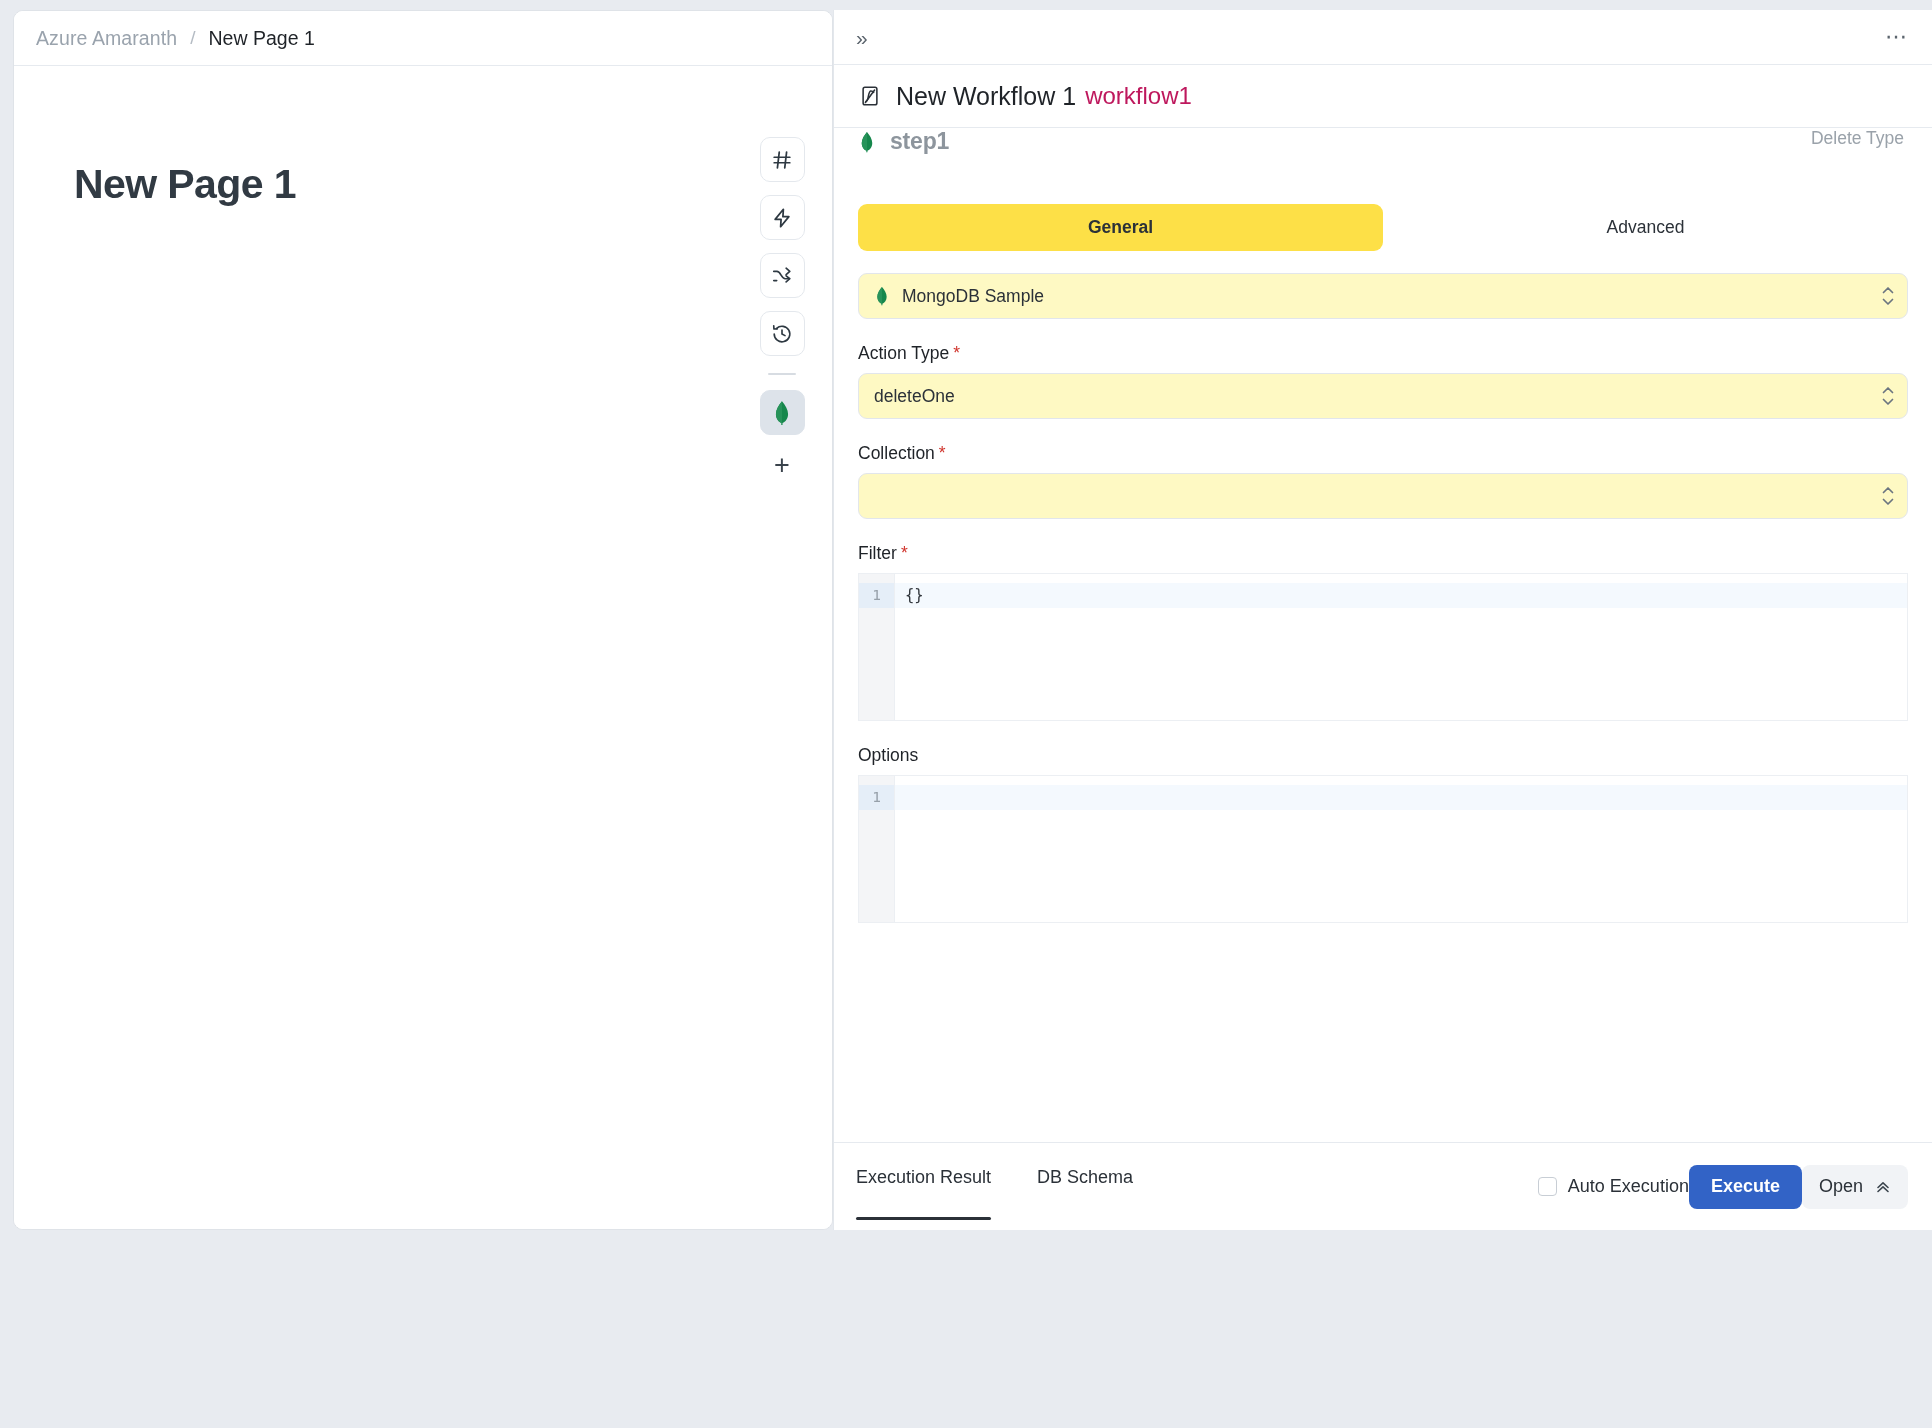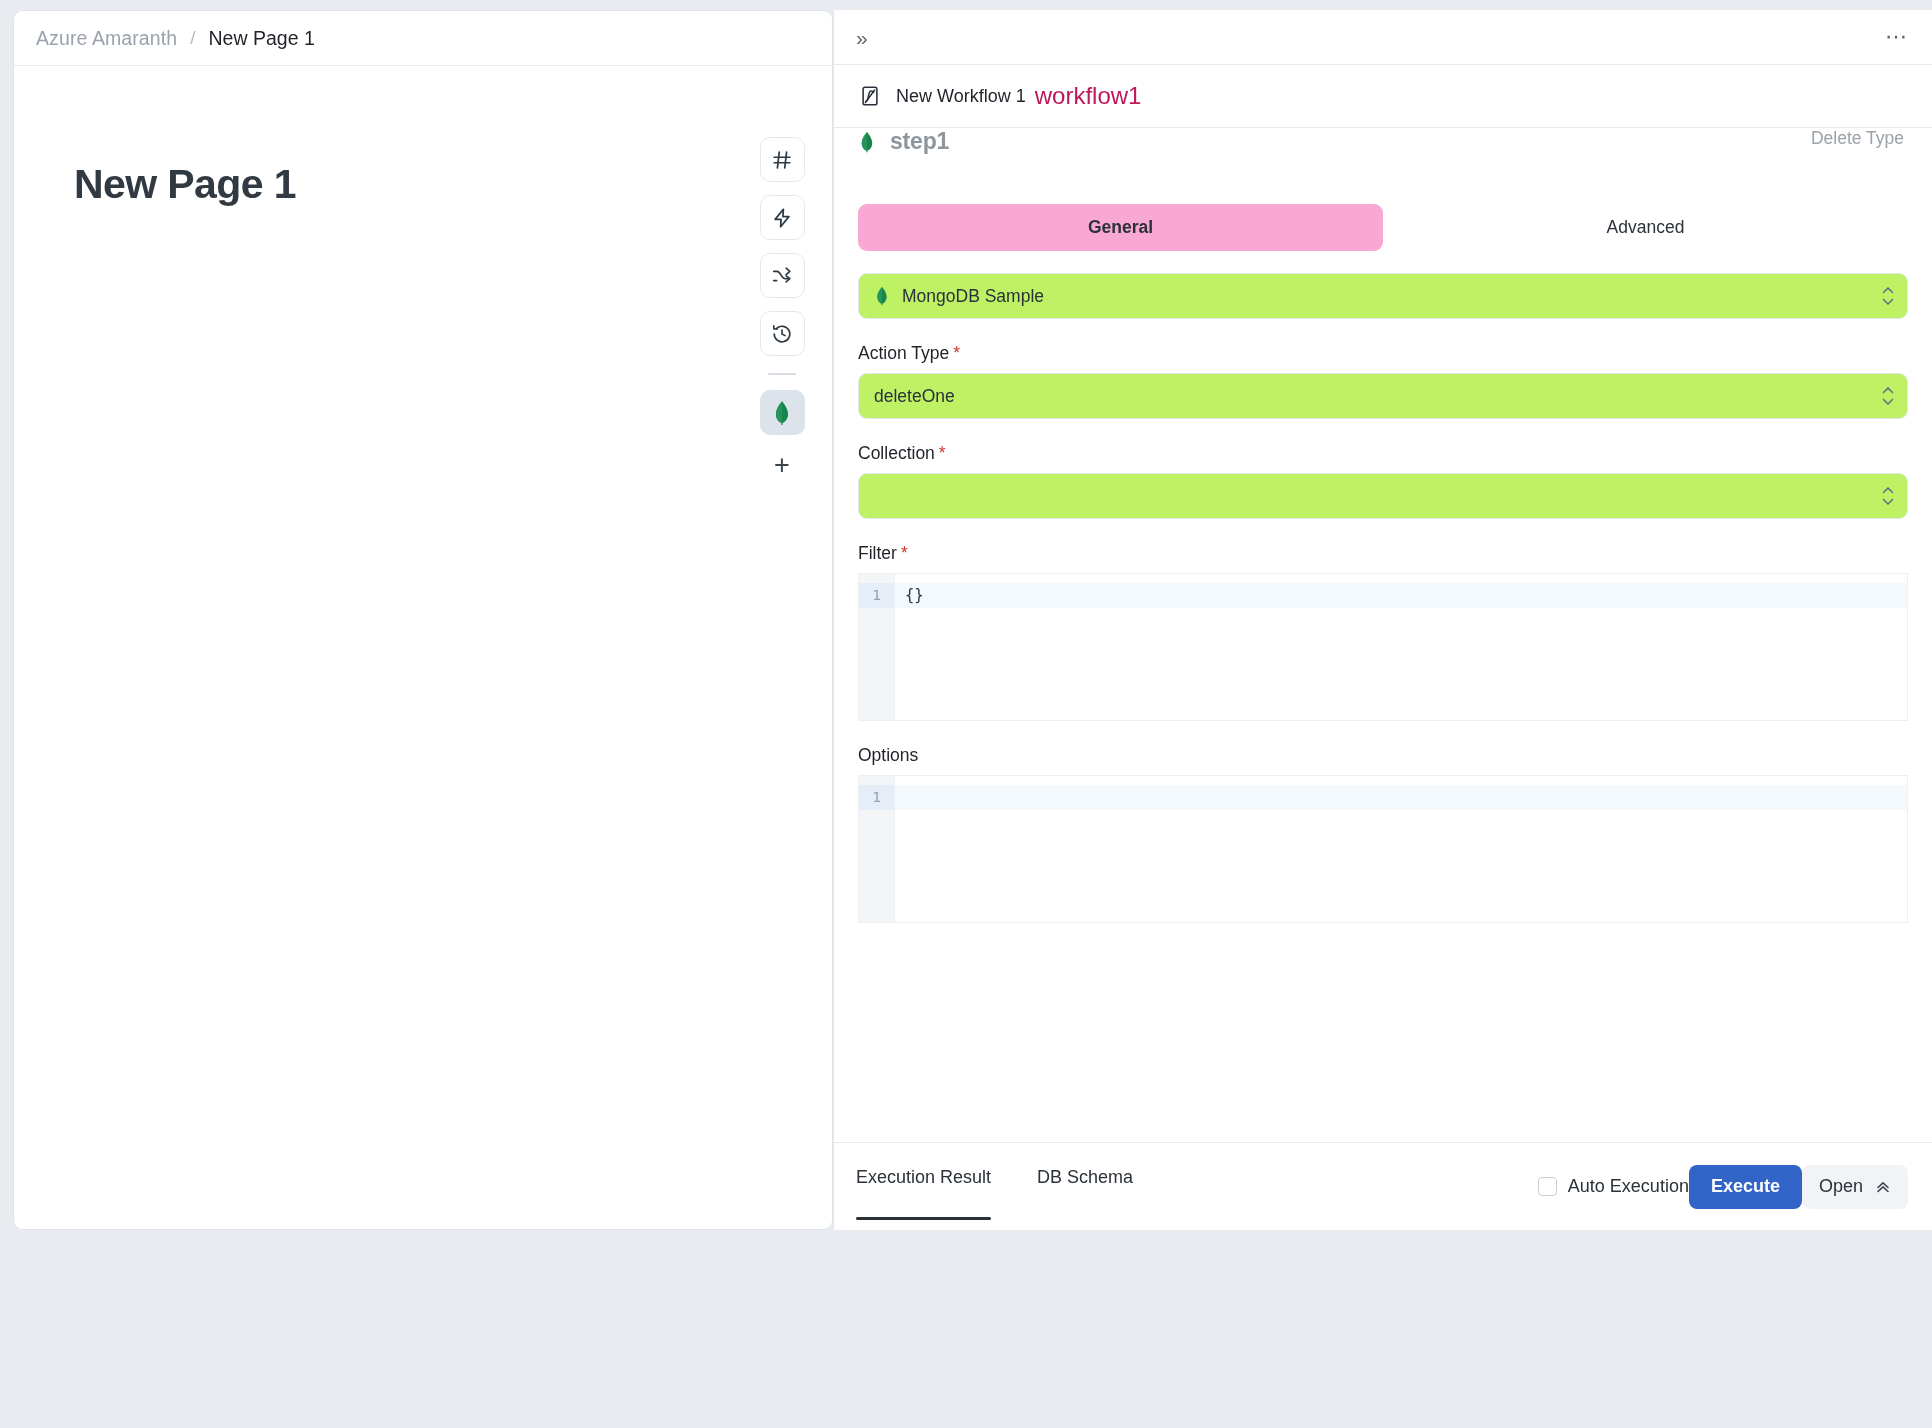--- a/index.html
+++ b/index.html
@@ -140,21 +140,21 @@
     display: flex; align-items: center;
     gap: 14px;
     padding-left: 24px;
     border-bottom: 1px solid #e6eaef;
   }
   .wf-icon {
     width: 24px; height: 24px;
     display: flex; align-items: center; justify-content: center;
   }
   .wf-name {
-    font-size: 18px;
+    font-size: 25px;
     color: #1f2328;
     font-weight: 500;
   }
   .wf-slug {
     font-size: 24px;
     color: #be185d;
     margin-left: -5px;
   }
 
   .step-header {
@@ -183,38 +183,38 @@
   }
   .tab {
     flex: 1;
     display: flex; align-items: center; justify-content: center;
     font-size: 17.5px;
     color: #2b3138;
     border-radius: 9px;
     font-weight: 500;
   }
   .tab.active {
-    background: #f9a8d4;
+    background: #fde047;
     font-weight: bold;
   }
 
   .form-area {
     flex: 1;
     padding: 0 24px;
     overflow: hidden;
   }
   .select-box {
     margin-top: 22px;
     height: 46px;
     border: 1px solid #e2e6eb;
     border-radius: 9px;
     display: flex;
     align-items: center;
     padding: 0 10px 0 15px;
-    background: #bef264;
+    background: #fef9c3;
     position: relative;
   }
   .select-inner {
     display: flex; align-items: center; gap: 12px;
     flex: 1;
     min-width: 0;
   }
   .select-value {
     font-size: 17.5px;
     color: #2b3138;

